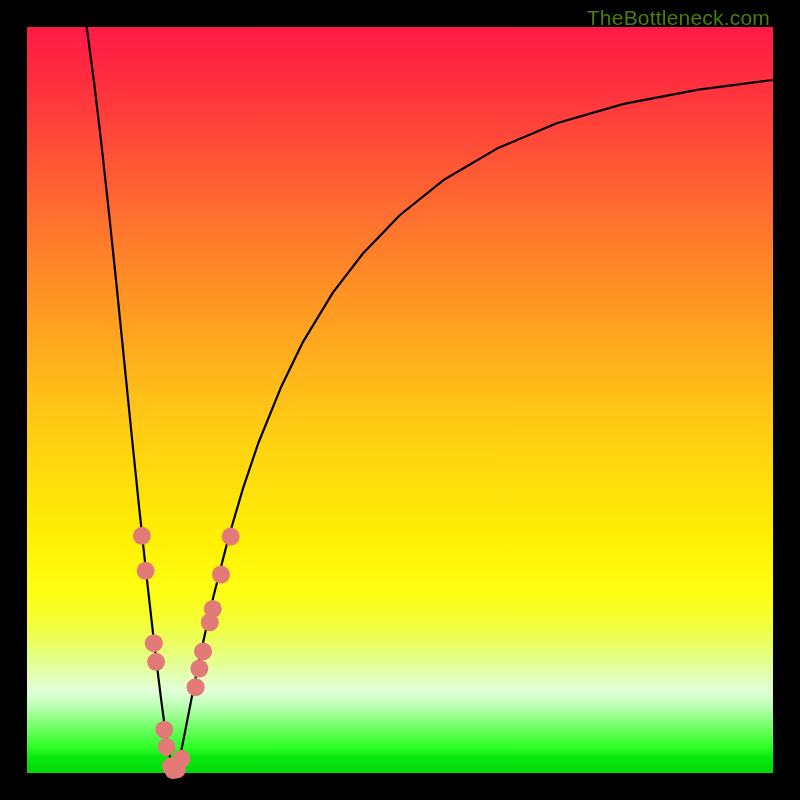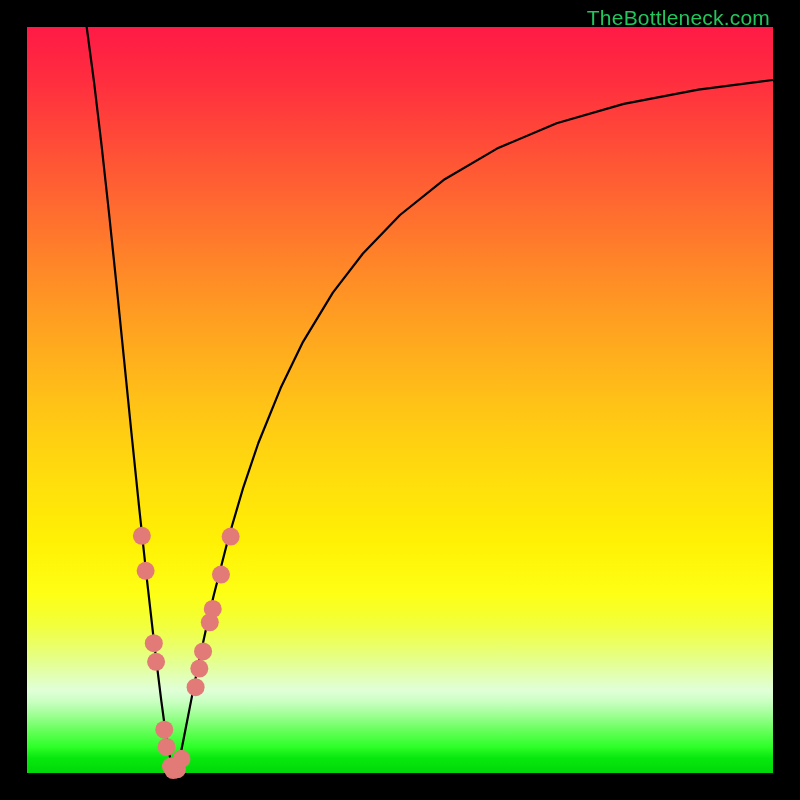--- a/index.html
+++ b/index.html
@@ -20,21 +20,21 @@
   #e4ff97 85.5%,
   #e2ffbf 87.5%,
   #e0ffd8 89%,
   #c8ffc0 90.5%,
   #a4ff9a 92%,
   #7cff70 93.5%,
   #54ff4a 95%,
   #2eff28 96.5%,
   #07e80e 98%,
   #00d807 100%)}
-#watermark{position:absolute;top:6px;right:30px;color:#22c55e;font-size:21px;font-weight:400;letter-spacing:.2px}
+#watermark{position:absolute;top:6px;right:30px;color:#4d7c0f;font-size:21px;font-weight:400;letter-spacing:.2px}
 svg{position:absolute;left:0;top:0}
 </style>
 </head>
 <body>
 
 <div id="frame">
   <div id="plot"></div>
   <div id="watermark">TheBottleneck.com</div>
   <svg id="svg" width="800" height="800">
       <path d="M86.68 27.00 L94.14 82.95 L101.60 145.61 L109.06 213.50 L116.52 285.12 L123.98 358.97 L131.44 432.82 L138.90 505.19 L146.36 574.56 L153.82 640.21 L161.28 700.64 L165.01 728.24 L168.74 751.37 L172.47 768.52 L176.20 768.52 L179.93 757.33 L183.66 738.68 L191.12 700.64 L198.58 663.34 L206.04 629.02 L213.50 596.20 L228.42 538.01 L243.34 487.28 L258.26 443.27 L280.64 388.06 L303.02 341.81 L332.86 292.58 L362.70 253.78 L400.00 214.99 L444.76 179.18 L496.98 148.60 L556.66 123.23 L623.80 103.84 L698.40 89.66 L773.00 79.97 " fill="none" stroke="#000" stroke-width="2.2" stroke-linecap="round" stroke-linejoin="round"></path>

